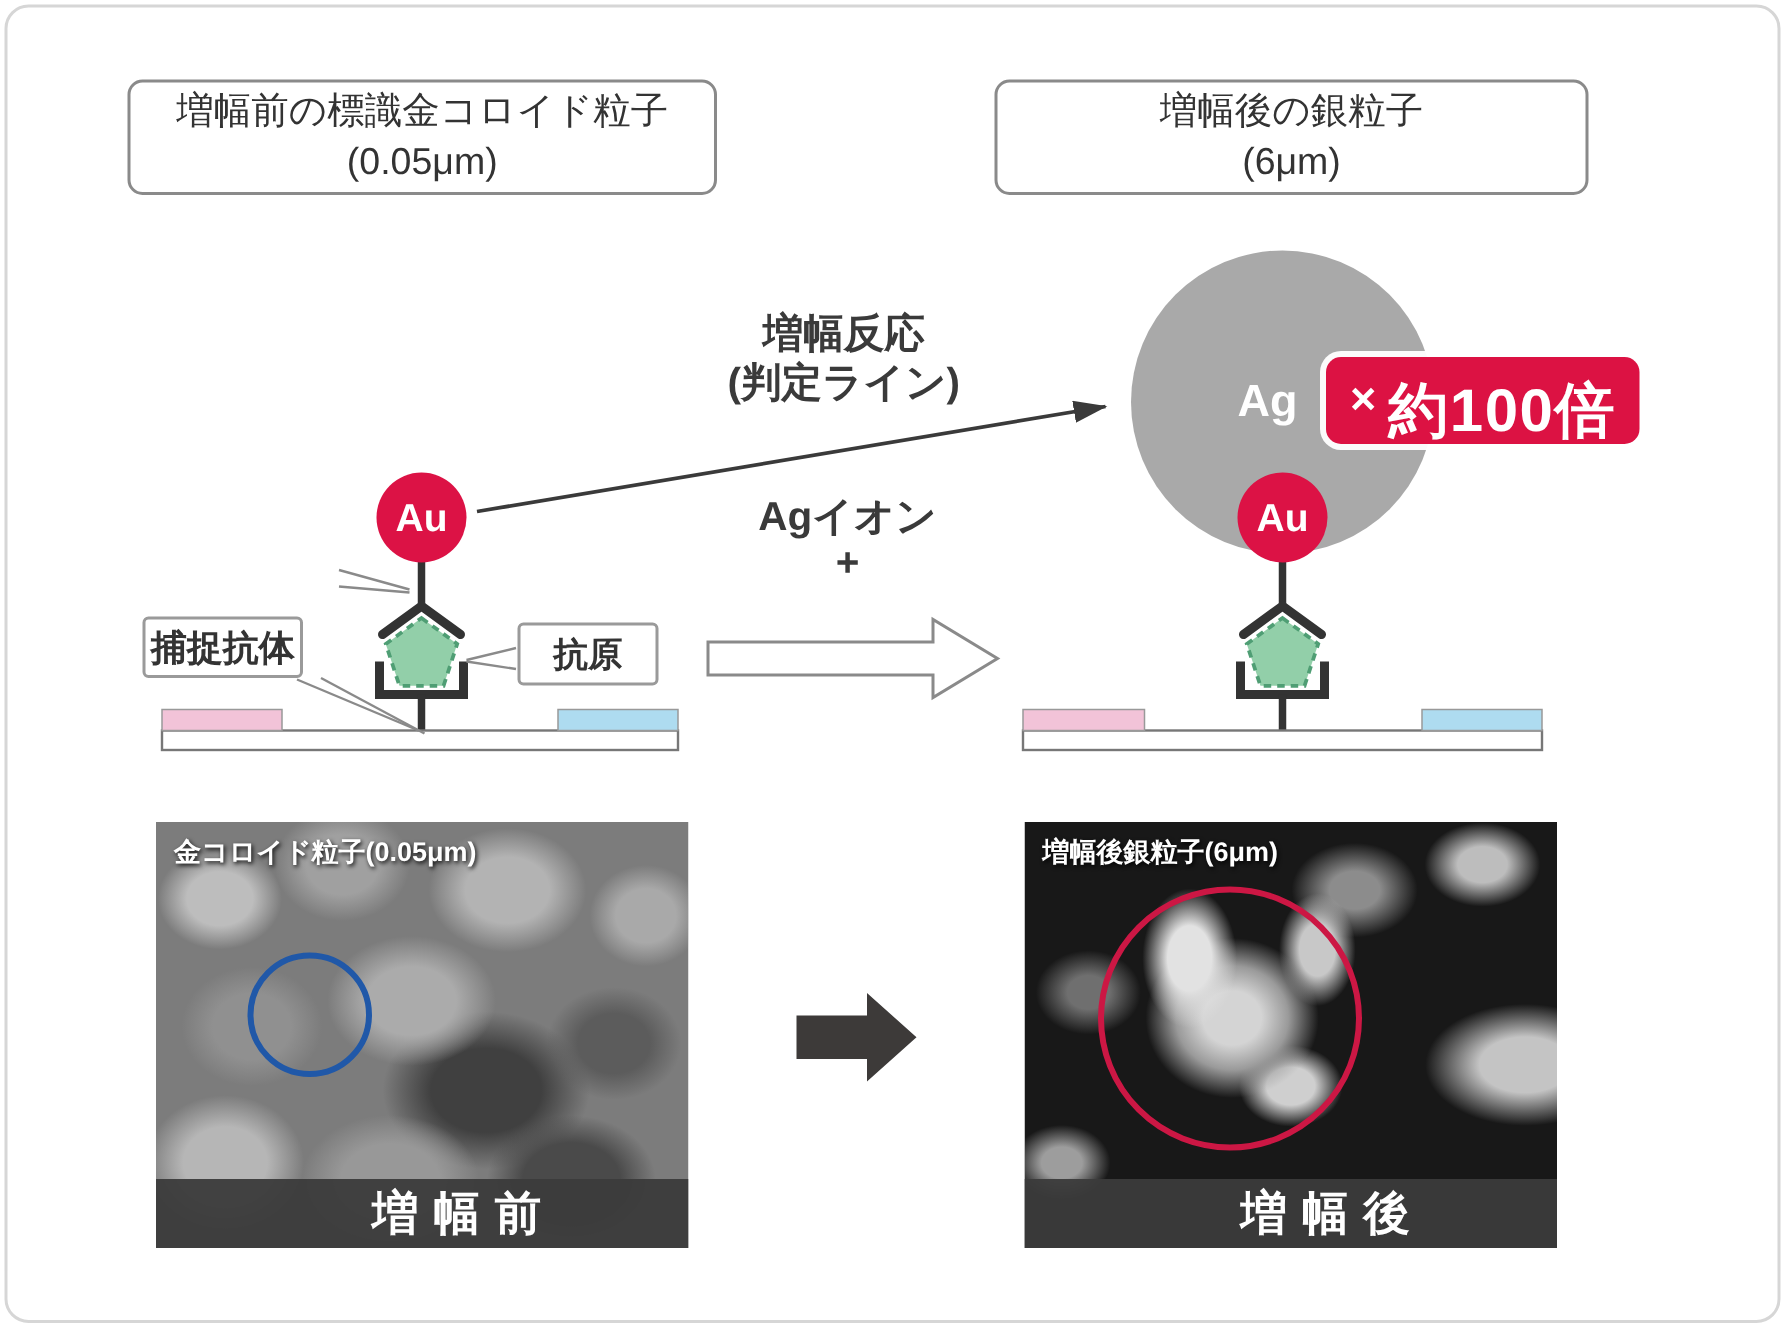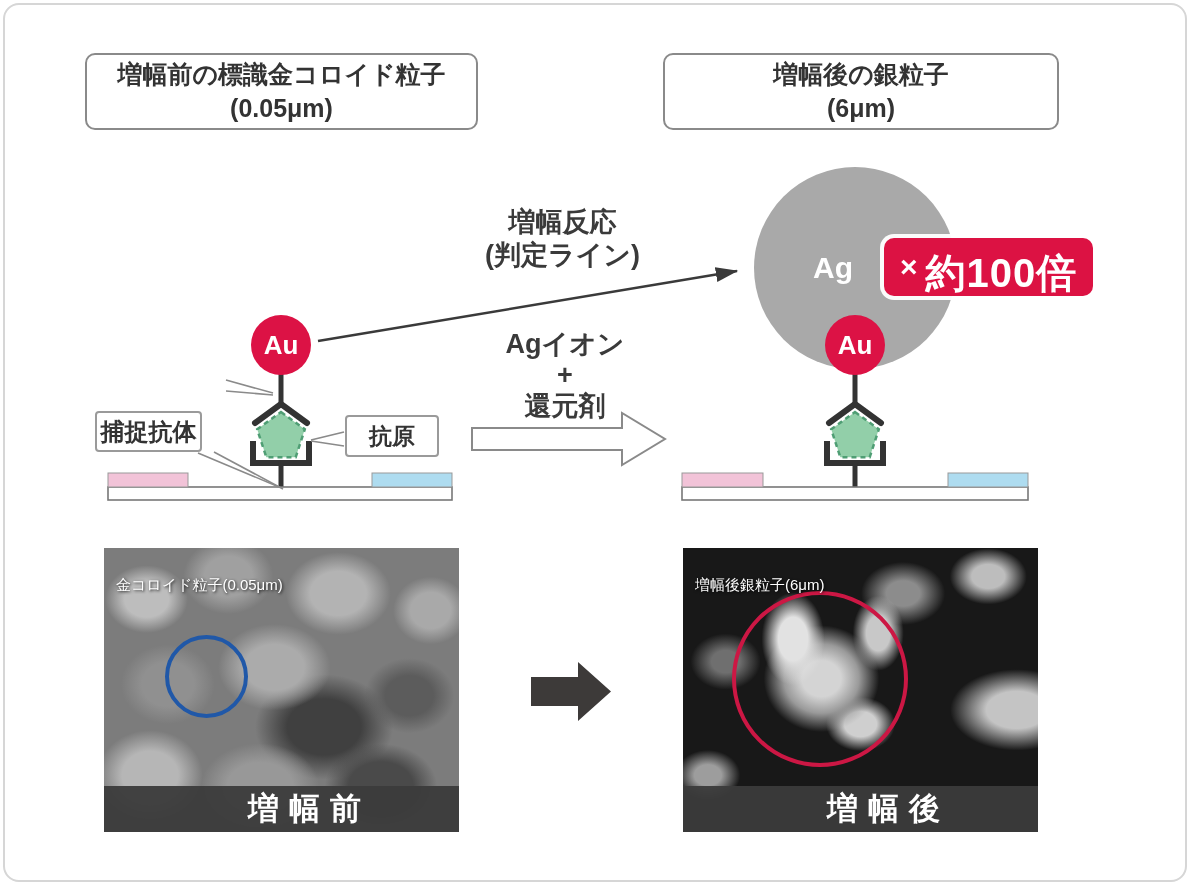--- a/index.html
+++ b/index.html
@@ -4,34 +4,34 @@
 <style>
   * { margin:0; padding:0; box-sizing:border-box; }
   html,body { background:#ffffff; }
   body { font-family:"Liberation Sans","DejaVu Sans",sans-serif; color:#3a3a3a; }
   .canvas { position:relative; width:1190px; height:885px; background:#fff; overflow:hidden; }
   .frame { position:absolute; inset:3px; border:2px solid #d6d6d6; border-radius:16px; pointer-events:none; }
 
   
   .titlebox { position:absolute; top:53px; height:77px; border:2px solid #8a8a8a; border-radius:10px;
               background:#fff; display:flex; flex-direction:column; align-items:center; justify-content:center;
-              font-weight:bold; font-size:25px; line-height:1.35; color:#333; text-align:center; }
+              font-weight:normal; font-size:25px; line-height:1.35; color:#333; text-align:center; }
   .titlebox.before { left:85px;  width:393px; }
   .titlebox.after  { left:663px; width:396px; }
 
   
   .txt { position:absolute; font-weight:bold; color:#3a3a3a; text-align:center; }
   .amp-label   { left:435px; top:206px; width:255px; font-size:27px; line-height:33px; }
   .reagent     { left:470px; top:329px; width:190px; font-size:27px; line-height:31px; }
   .judge-line  { left:182px; top:504px; width:200px; font-size:25px; }
 
   
   .gray-circle { position:absolute; left:754px; top:167px; width:202px; height:202px; border-radius:50%;
                  background:#a9a9a9; z-index:1; }
-  .ag-label { position:absolute; left:813px; top:251px; width:64px; text-align:left; font-size:30px;
+  .ag-label { position:absolute; left:813px; top:251px; width:64px; text-align:center; font-size:30px;
               font-weight:bold; color:#fff; z-index:2; }
   .au-circle { position:absolute; width:60px; height:60px; border-radius:50%; background:#dc1245;
                color:#fff; font-weight:bold; font-size:26px; display:flex; align-items:center;
                justify-content:center; z-index:4; }
   .au-circle.left  { left:251px; top:315px; }
   .au-circle.right { left:825px; top:315px; }
 
   .badge { position:absolute; left:884px; top:238px; height:58px; padding:0 16px; background:#dc1243;
            border-radius:10px; box-shadow:0 0 0 4px rgba(255,255,255,.95); display:flex; align-items:center;
            gap:8px; z-index:5; }
@@ -73,22 +73,22 @@
       radial-gradient(78px 72px at 39% 46%, #d4d4d4 0 25%, #9a9a9a 48%, rgba(30,30,30,0) 74%),
       radial-gradient(46px 36px at 50% 62%, #cfcfcf 0 35%, rgba(30,30,30,0) 75%),
       radial-gradient(34px 50px at 55% 30%, #c8c8c8 0 35%, rgba(30,30,30,0) 75%),
       radial-gradient(95px 58px at 94% 57%, #c4c4c4 0 32%, rgba(30,30,30,0) 70%),
       radial-gradient(55px 40px at 86% 10%, #bdbdbd 0 30%, rgba(30,30,30,0) 70%),
       radial-gradient(45px 35px at 7% 80%, #9d9d9d 0 30%, rgba(30,30,30,0) 72%),
       radial-gradient(60px 45px at 62% 16%, #8c8c8c 0 28%, rgba(30,30,30,0) 70%),
       radial-gradient(50px 40px at 12% 40%, #6f6f6f 0 28%, rgba(30,30,30,0) 70%),
       #181818;
   }
-  .sem-caption { position:absolute; left:12px; top:8px; color:#fff; font-weight:normal; font-size:15px;
-                 text-shadow:1px 1px 3px rgba(0,0,0,.9);margin-top:20px; }
+  .sem-caption { position:absolute; left:12px; top:8px; color:#fff; font-weight:bold; font-size:18px;
+                 text-shadow:1px 1px 3px rgba(0,0,0,.9); }
   .circle-annotation { position:absolute; border-radius:50%; }
   .circle-annotation.blue { left:61px; top:87px; width:83px; height:83px; border:4px solid #2058a8; }
   .circle-annotation.red  { left:49px; top:43px; width:176px; height:176px; border:4px solid #cc1744; }
   .sem-banner { position:absolute; left:0; right:0; bottom:0; height:46px; background:rgba(59,59,59,.95);
                 color:#fff; font-weight:bold; font-size:31px; letter-spacing:.32em; text-indent:.32em;
                 display:flex; align-items:center; justify-content:center;padding-left:46px; }
 </style>
 </head>
 <body>
 
@@ -158,21 +158,20 @@
     <polygon points="531,677 578,677 578,662 611,691.5 578,721 578,706 531,706" fill="#3d3a39"></polygon>
   </svg>
 
   <div class="txt amp-label">
     <div>増幅反応</div>
     <div>(判定ライン)</div>
   </div>
   <div class="txt reagent">
     <div>Agイオン</div>
     <div>+</div>
-    <div>還元剤</div>
   </div>
 
   <div class="au-circle left">Au</div>
   <div class="au-circle right">Au</div>
 
   <div class="badge">
     <span class="badge-x">×</span>
     <span class="badge-val">約100倍</span>
   </div>
 

